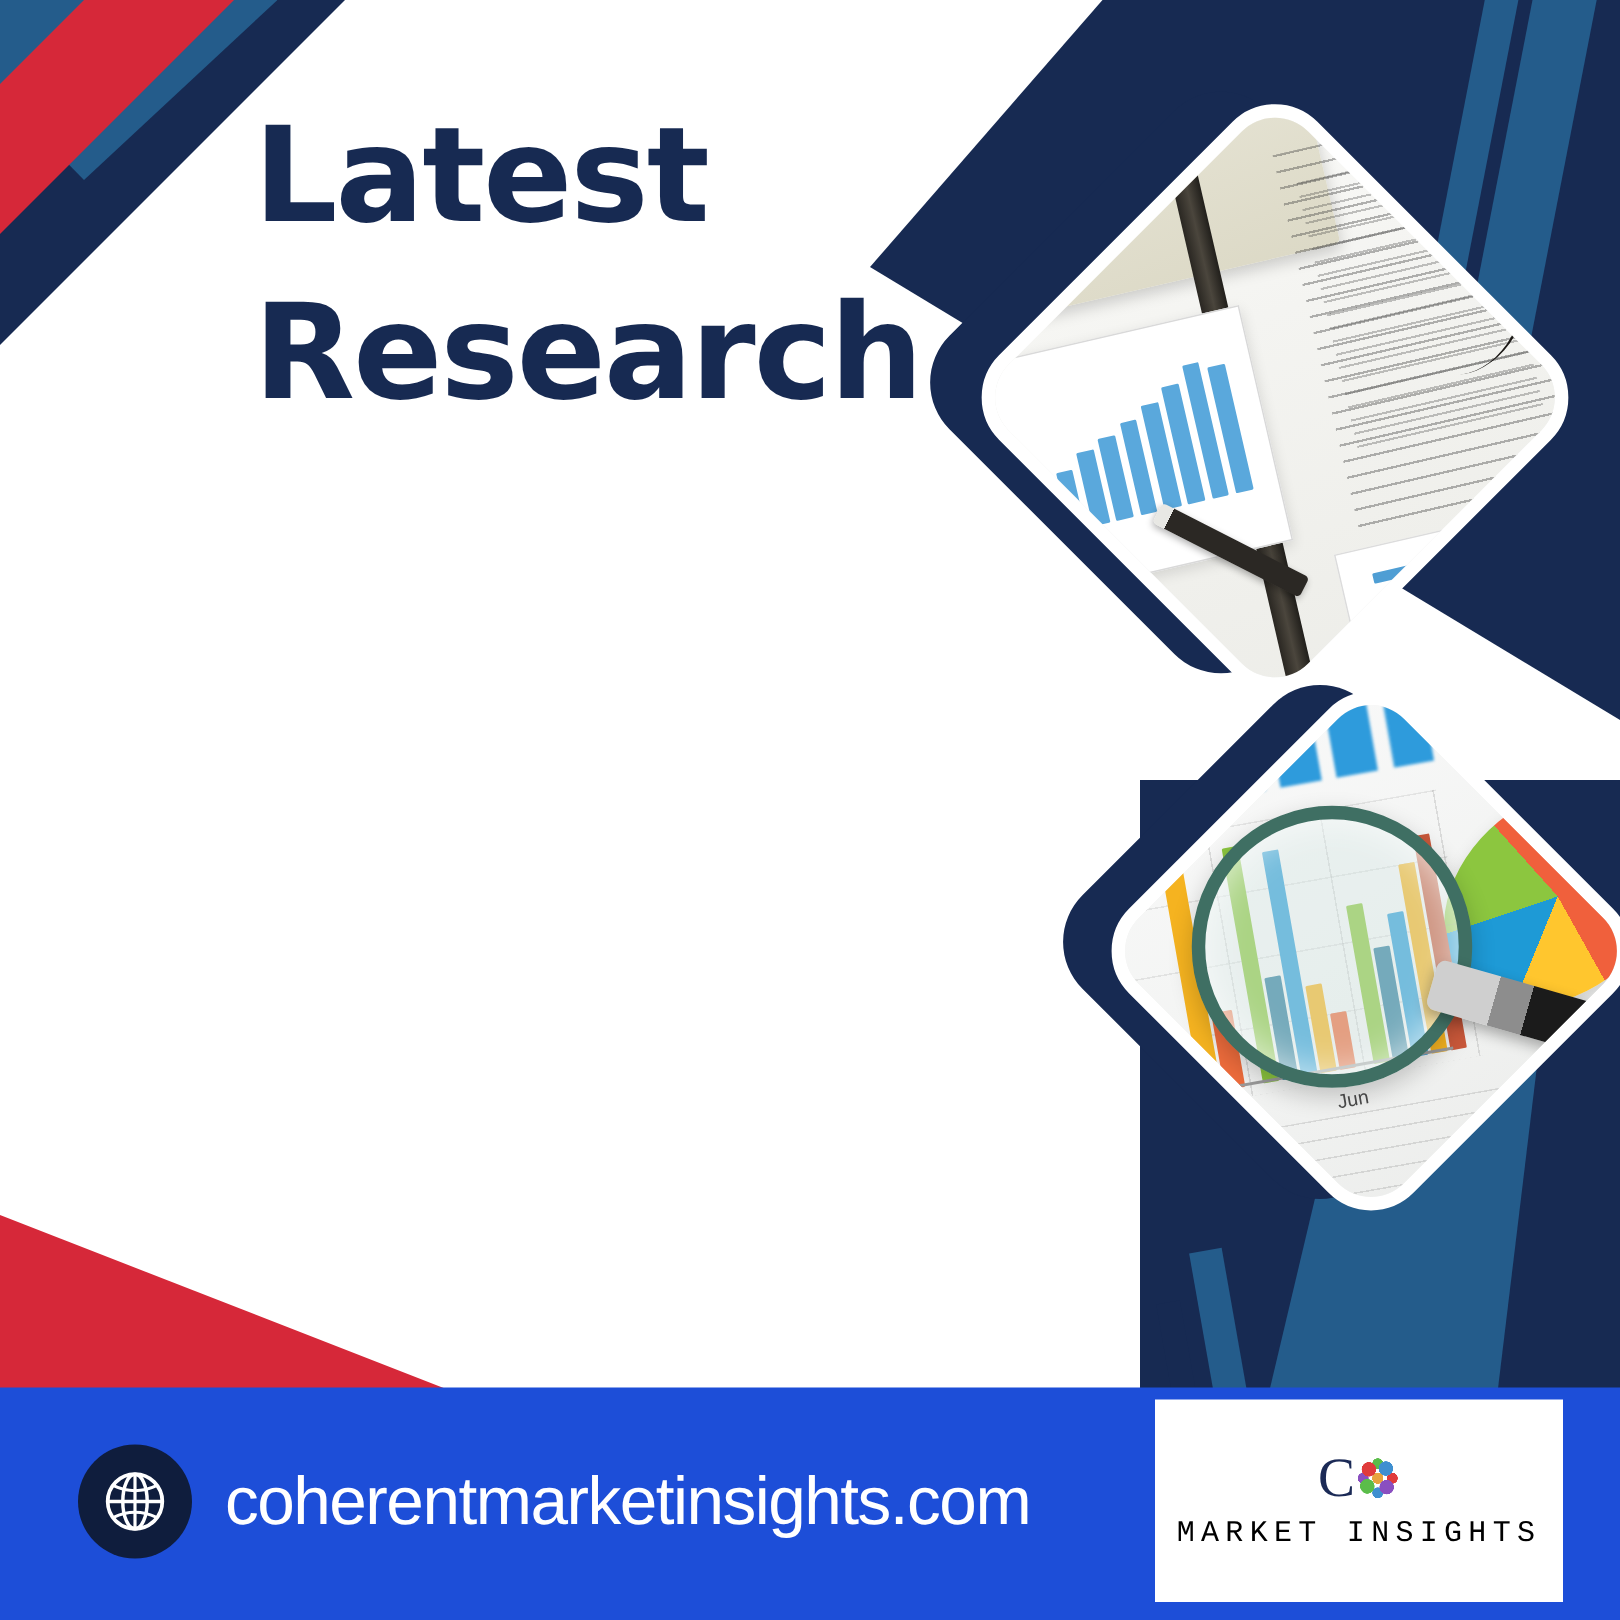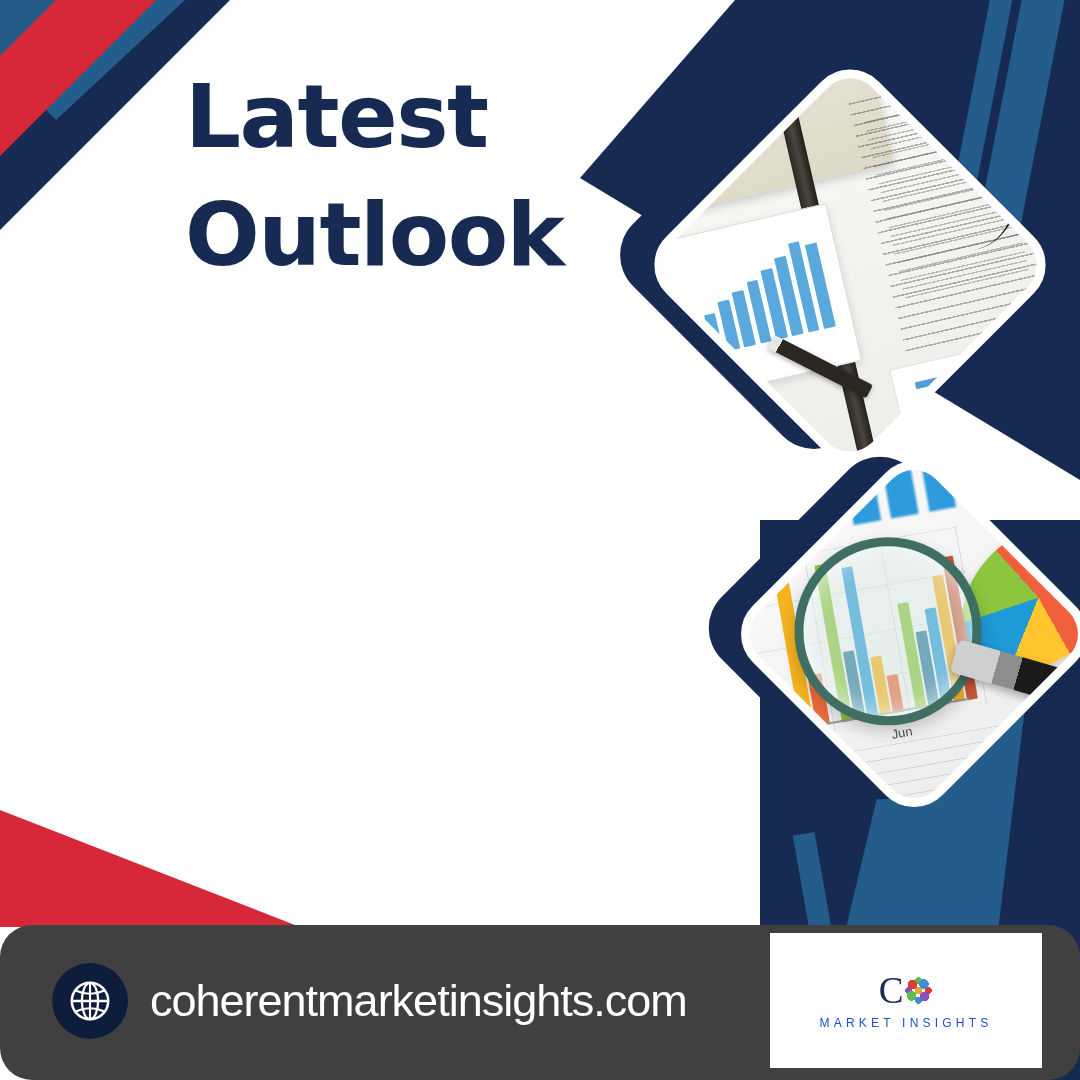--- a/index.html
+++ b/index.html
@@ -229,21 +229,21 @@
   }
   .p2-rows{
     position:absolute; left:8%; top:78%; width:86%; height:22%;
     background:repeating-linear-gradient(180deg,
       rgba(120,120,120,.22) 0 1px, transparent 1px 13px);
     transform:rotate(-10deg);
   }
 
   
   .headline{
-    position:absolute; left:185px; top:58px; width:520px;
+    position:absolute; left:169px; top:58px; width:520px;
     color:#172a52;
     font-family:"DejaVu Sans", sans-serif;
     font-weight:700;
     font-size:88px;
     line-height:1.34;
     letter-spacing:-1.5px;
   }
   .headline span{ display:block; }
 
   
@@ -264,22 +264,21 @@
     font-family:"DejaVu Sans", sans-serif;
     font-weight:700;
     font-size:40px;
     letter-spacing:-0.5px;
     white-space:nowrap;
   }
 
   
   .footer{
     position:absolute; left:0; bottom:0; width:1080px; height:155px;
-    background:#404040;
-    border-radius:32px;
+    background:#1d4ed8;
   }
   .globe-badge{
     position:absolute; left:52px; top:38px;
     width:76px; height:76px; border-radius:50%;
     background:#0f1d3d;
     display:flex; align-items:center; justify-content:center;
   }
   .site-url{
     position:absolute; left:150px; top:50px;
     color:#ffffff;
@@ -313,22 +312,22 @@
       radial-gradient(circle at 72% 72%, #8a4fc0 0 17%, transparent 18%),
       radial-gradient(circle at 50% 50%, #e8a33d 0 19%, transparent 20%),
       radial-gradient(circle at 50% 14%, #5bbd4a 0 13%, transparent 14%),
       radial-gradient(circle at 50% 86%, #3f8fd0 0 13%, transparent 14%),
       radial-gradient(circle at 14% 50%, #8a4fc0 0 13%, transparent 14%),
       radial-gradient(circle at 86% 50%, #e03b3b 0 13%, transparent 14%),
       #ffffff;
   }
   .logo-sub{
     margin-top:7px;
-    font-family:Liberation Sans, sans-serif;
-    font-size:12px; color:#1d4ed8;
+    font-family:Liberation Mono, monospace;
+    font-size:20px; color:#000000;
     letter-spacing:4.2px;
   }
 </style>
 </head>
 <body>
 
 <div id="poster">
 
   <div class="corner-navy-tri"></div>
   <div class="corner-blue-tri"></div>
@@ -426,21 +425,21 @@
           <div class="p2-rows"></div>
           <div class="p2-glass"></div>
           <div class="p2-handle"></div>
         </div>
       </div>
     </div>
   </div>
 
   <div class="headline">
     <span>Latest</span>
-    <span>Outlook</span>
+    <span>Research</span>
   </div>
 
 
   <div class="footer">
     <div class="globe-badge">
       <svg width="46" height="46" viewBox="0 0 48 48" aria-hidden="true">
         <circle cx="24" cy="24" r="19" fill="none" stroke="#ffffff" stroke-width="2.6"></circle>
         <ellipse cx="24" cy="24" rx="8.5" ry="19" fill="none" stroke="#ffffff" stroke-width="2.4"></ellipse>
         <line x1="5" y1="24" x2="43" y2="24" stroke="#ffffff" stroke-width="2.4"></line>
         <path d="M9 13 Q24 20 39 13" fill="none" stroke="#ffffff" stroke-width="2.2"></path>

